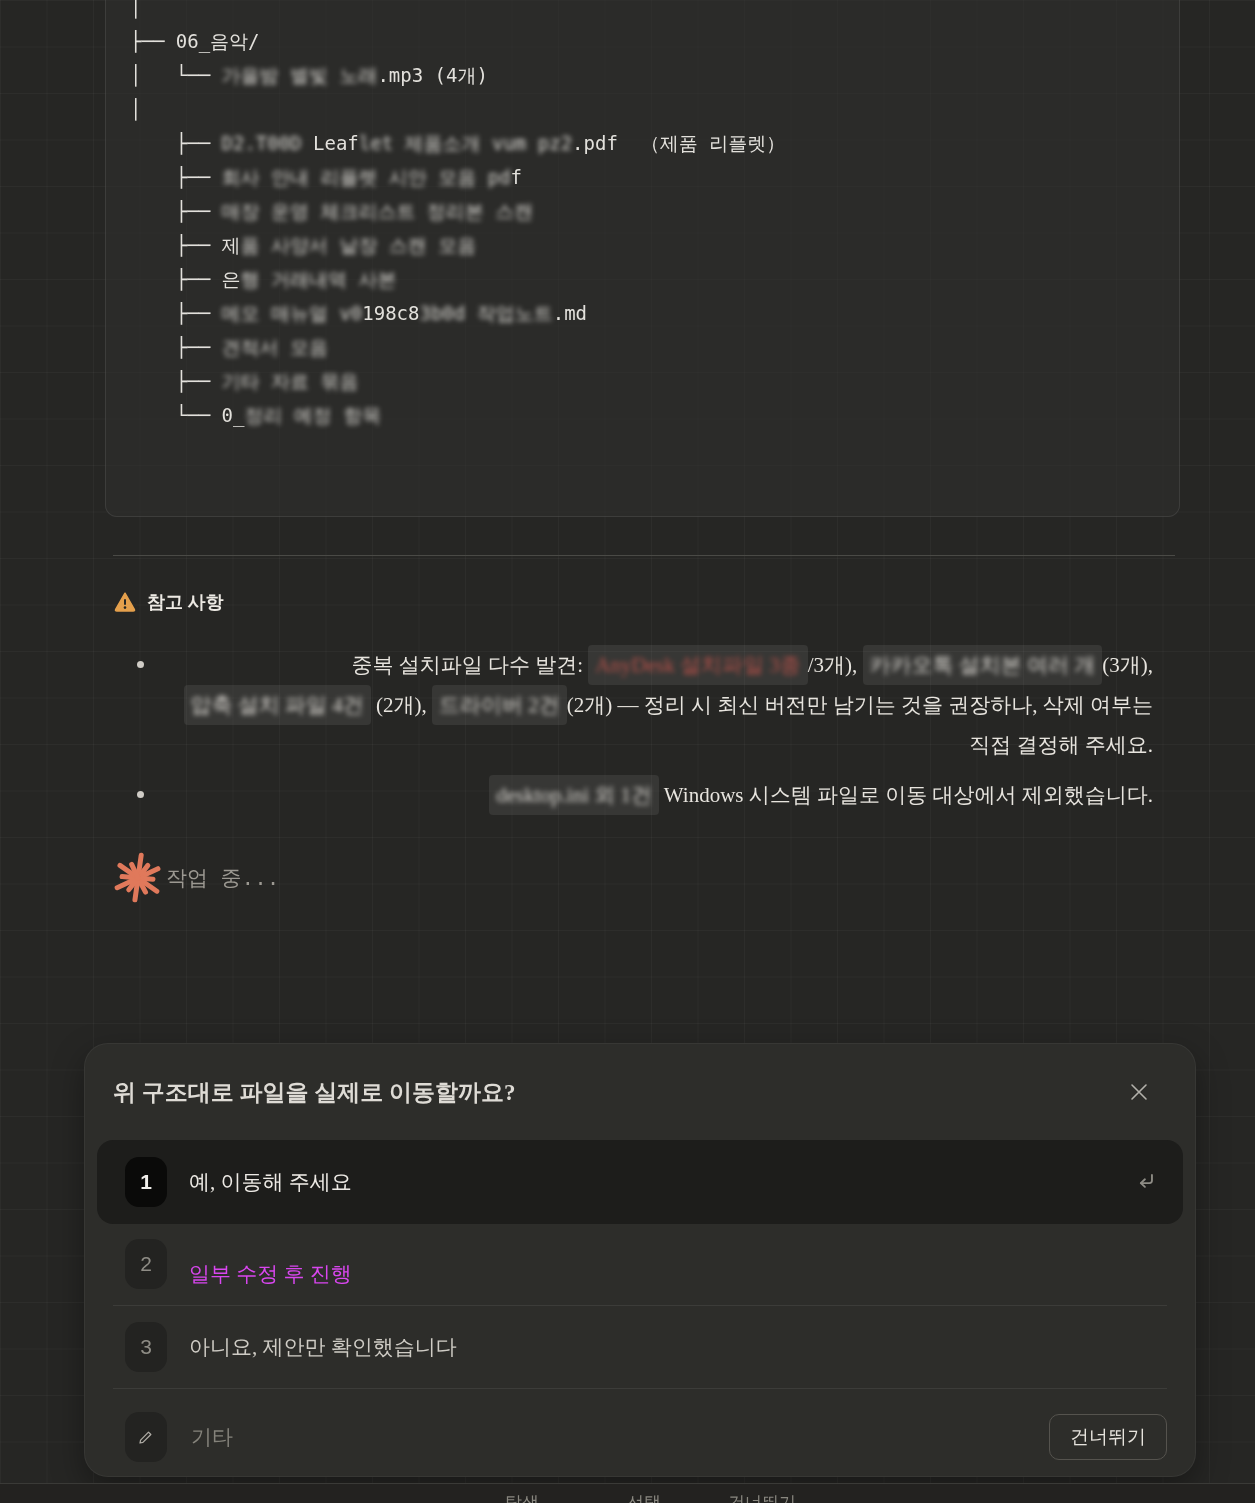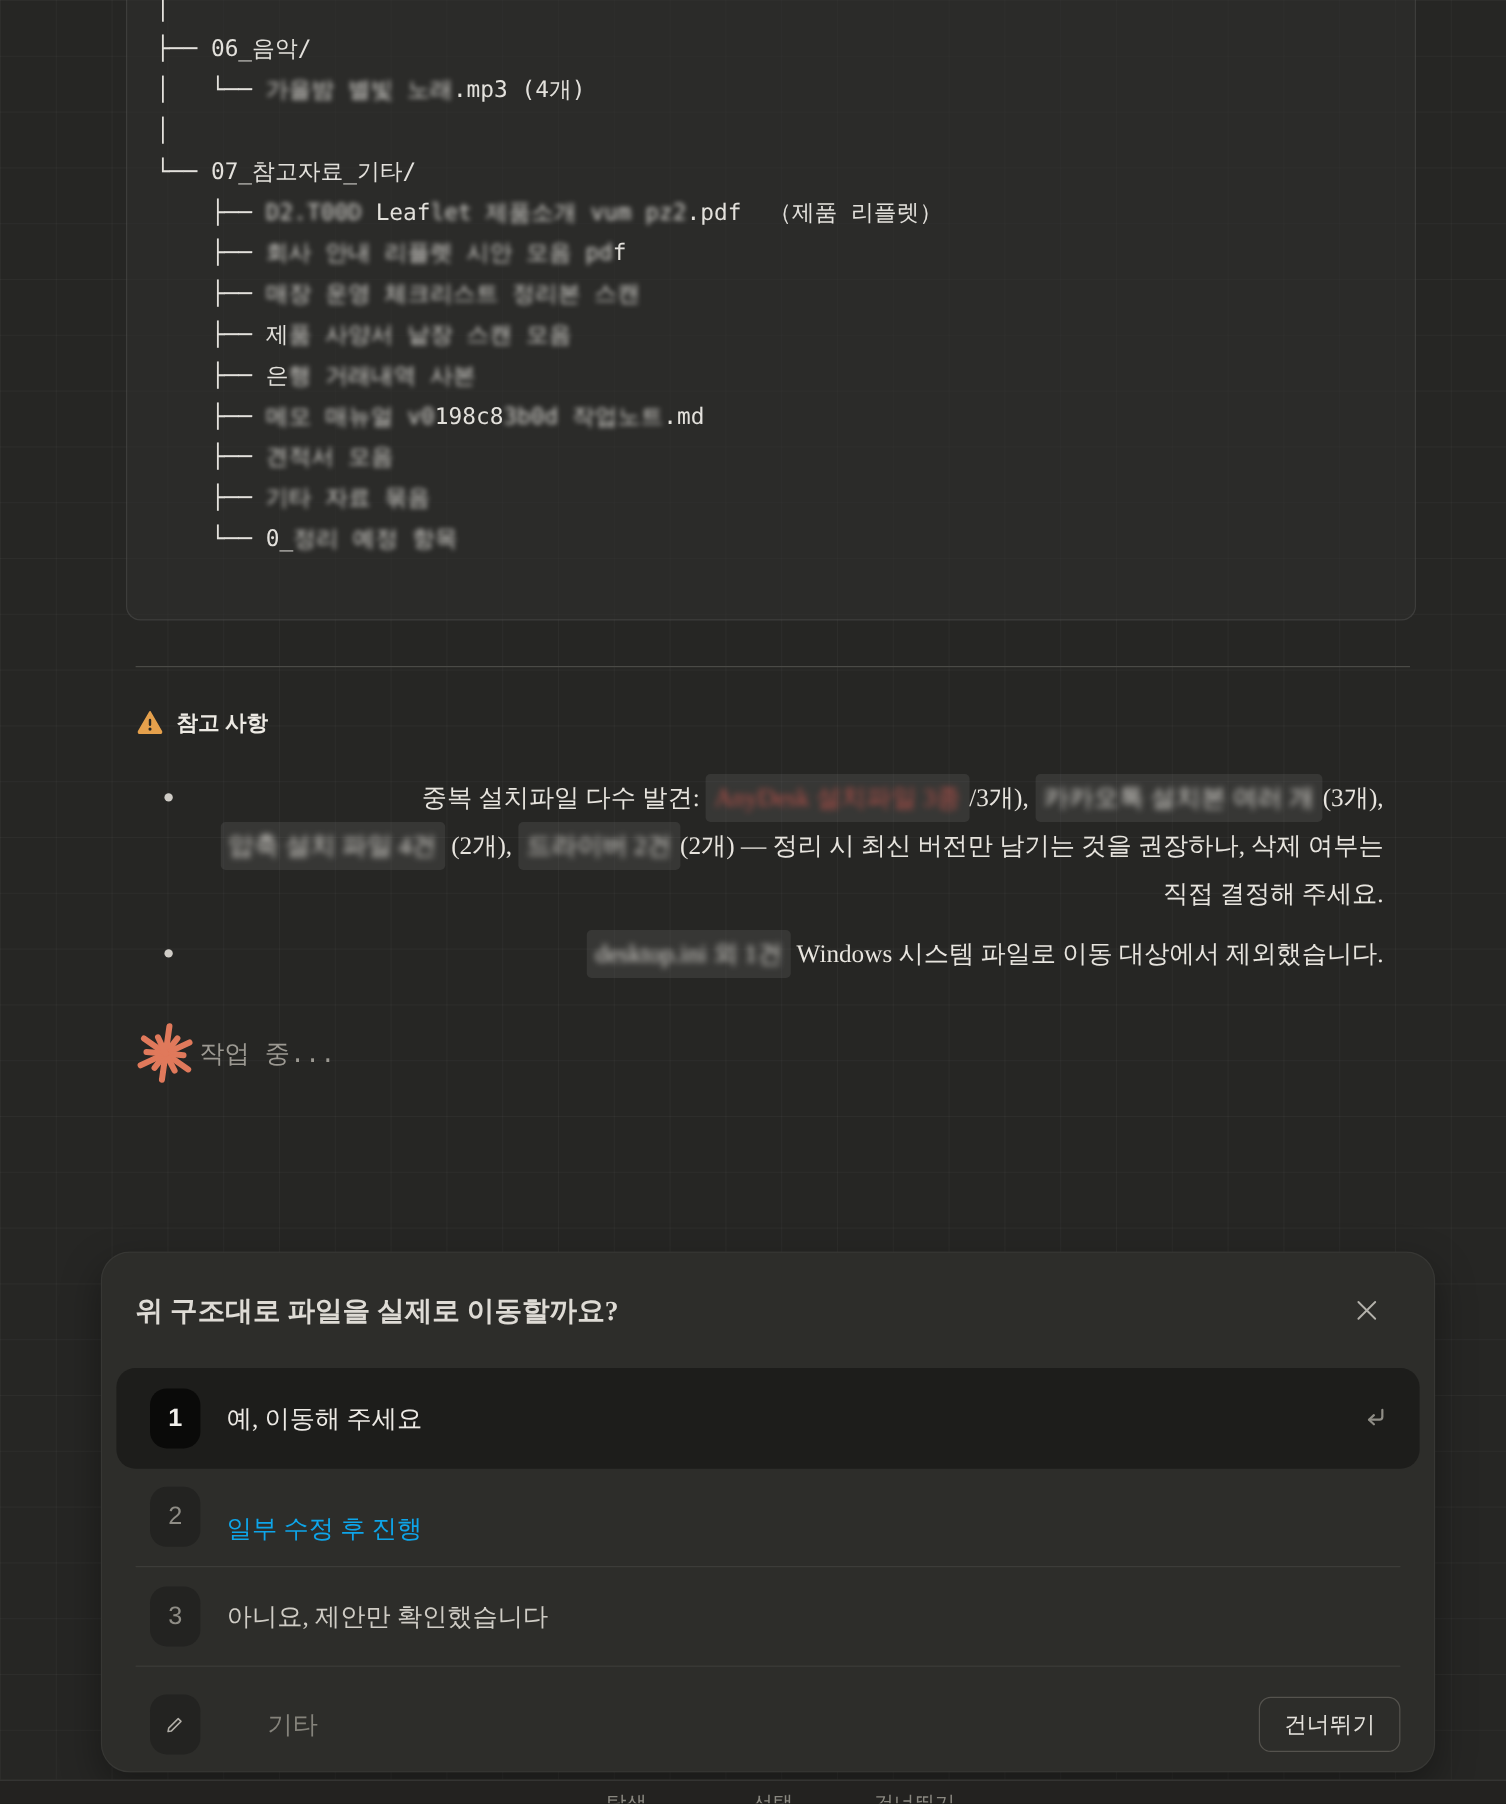--- a/index.html
+++ b/index.html
@@ -61,24 +61,24 @@
   .opt-row.r2{margin-top:8px;}
   .badge{
     width:42px;height:50px;border-radius:14px;flex:0 0 auto;
     display:flex;align-items:center;justify-content:center;
     font-family:"Liberation Sans", sans-serif;font-size:21px;
   }
   .badge.b1{background:#0a0a09;color:#f1efeb;font-weight:700;}
   .badge.bn{background:#232321;color:#8f8d86;}
   .opt-label{margin-left:22px;font-size:21px;flex:1 1 auto;}
   .lbl-sel{color:#edeae5;}
-  .lbl-dim{color:#0ea5e9;margin-top:19px;}
+  .lbl-dim{color:#d946ef;margin-top:19px;}
   .lbl-mid{color:#cfccc5;}
   .dlg-hr{height:1px;background:#3c3c39;margin:9px 0;}
-  .input-row{display:flex;align-items:center;height:78px;padding:0 0 0 12px;gap:32px;}
+  .input-row{display:flex;align-items:center;height:78px;padding:0 0 0 12px;}
   .other-input{
     flex:1 1 auto;margin-left:22px;background:transparent;border:none;outline:none;
     font-family:"Liberation Serif", serif;font-size:21px;color:#d8d5cf;
   }
   .other-input::placeholder{color:#85837b;opacity:1;}
   .skip-btn{
     background:transparent;border:1px solid #55534e;border-radius:10px;
     height:46px;padding:0 20px;font-family:"Liberation Serif", serif;
     font-size:19px;color:#e6e3dd;cursor:pointer;
   }
@@ -91,21 +91,20 @@
 <body>
 
 <div class="page">
 
   <div class="code-panel">
     <div class="tree" id="tree">
         <div><span>│</span></div>
         <div><span>├── 06_음악/</span></div>
         <div><span>│   └── </span><span class="rx">가을밤 별빛 노래</span><span>.mp3 (4개)</span></div>
         <div><span>│</span></div>
-        <div><span>└── 07_참고자료_기타/</span></div>
         <div><span>    ├── </span><span class="rx">D2.T00D</span><span> Leaf</span><span class="rx">let 제품소개 vum pz2</span><span>.pdf  （제품 리플렛）</span></div>
         <div><span>    ├── </span><span class="rx">회사 안내 리플렛 시안 모음 pd</span><span>f</span></div>
         <div><span>    ├── </span><span class="rx">매장 운영 체크리스트 정리본 스캔</span></div>
         <div><span>    ├── </span><span>제</span><span class="rx">품 사양서 낱장 스캔 모음</span></div>
         <div><span>    ├── </span><span>은</span><span class="rx">행 거래내역 사본</span></div>
         <div><span>    ├── </span><span class="rx">메모 매뉴얼 v0</span><span>198c8</span><span class="rx">3b0d 작업노트</span><span>.md</span></div>
         <div><span>    ├── </span><span class="rx">견적서 모음</span></div>
         <div><span>    ├── </span><span class="rx">기타 자료 묶음</span></div>
         <div><span>    └── </span><span>0_</span><span class="rx">정리 예정 항목</span></div>
       </div>

